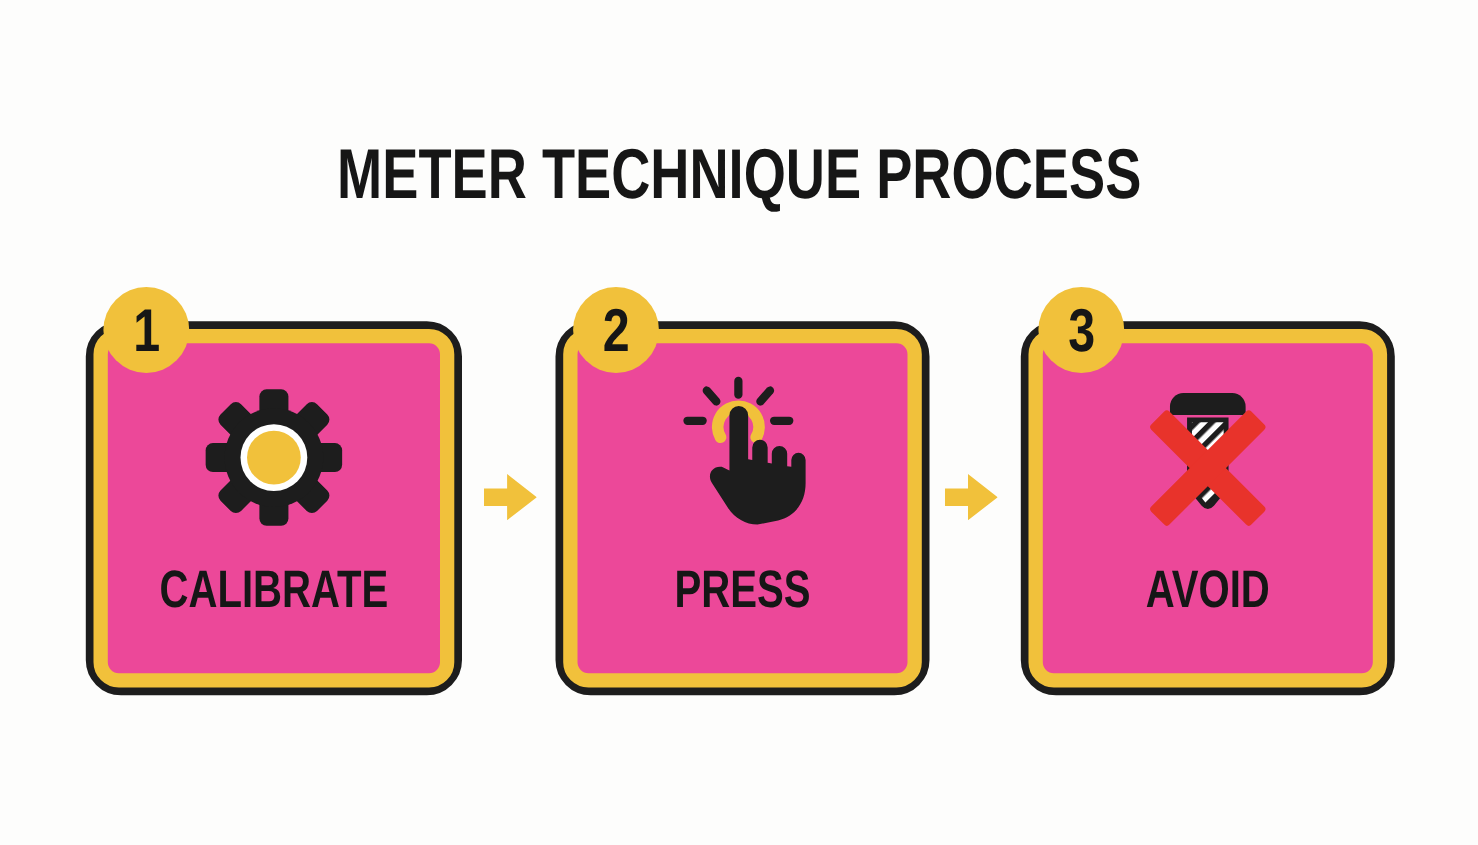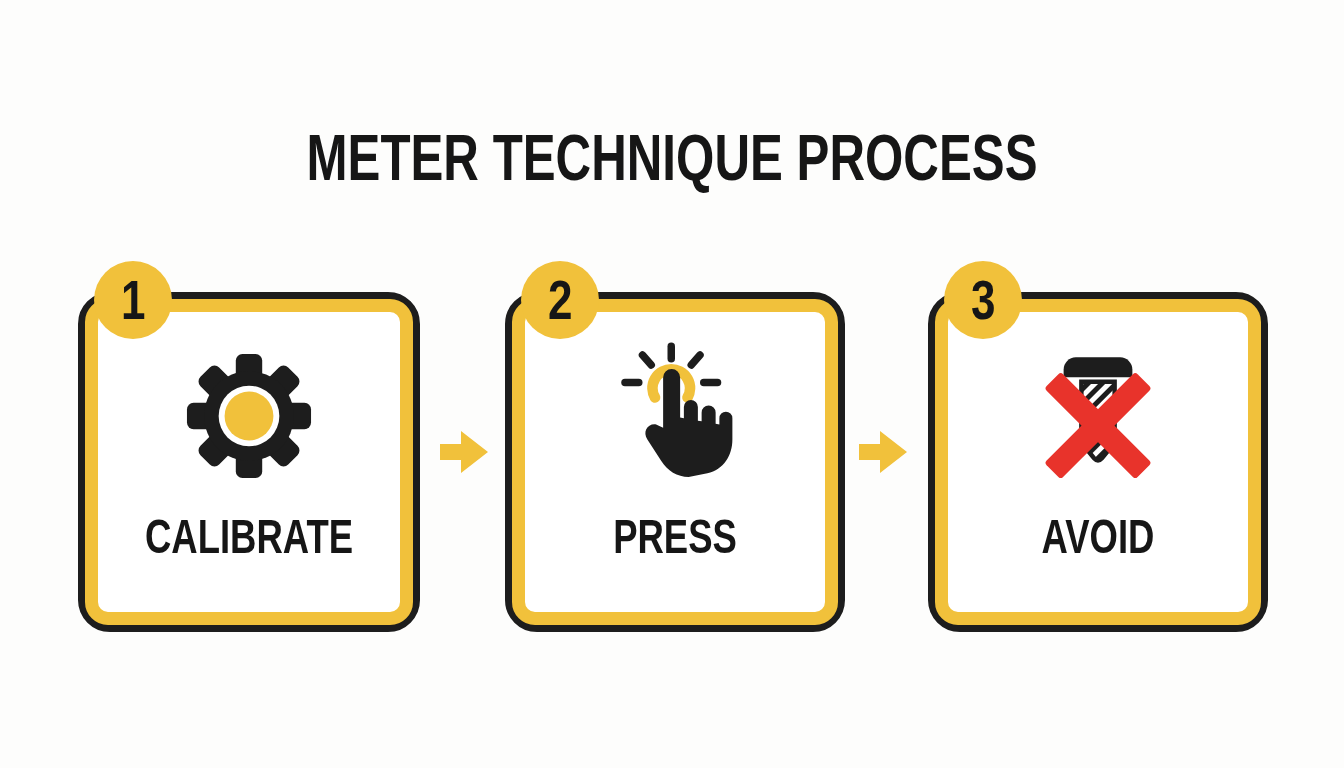--- a/index.html
+++ b/index.html
@@ -39,21 +39,21 @@
   }
   .card-1 { left: 78px;  width: 342px; }
   .card-2 { left: 505px; width: 340px; }
   .card-3 { left: 928px; width: 340px; }
   .card-inner {
     width: 100%;
     height: 100%;
     box-sizing: border-box;
     border: 13px solid #F1C13B;
     border-radius: 23px;
-    background: #ffffff;
+    background: #ec4899;
     position: relative;
   }
   .badge {
     position: absolute;
     top: -38px;
     left: 9px;
     width: 78px;
     height: 78px;
     border-radius: 50%;
     background: #F1C13B;

